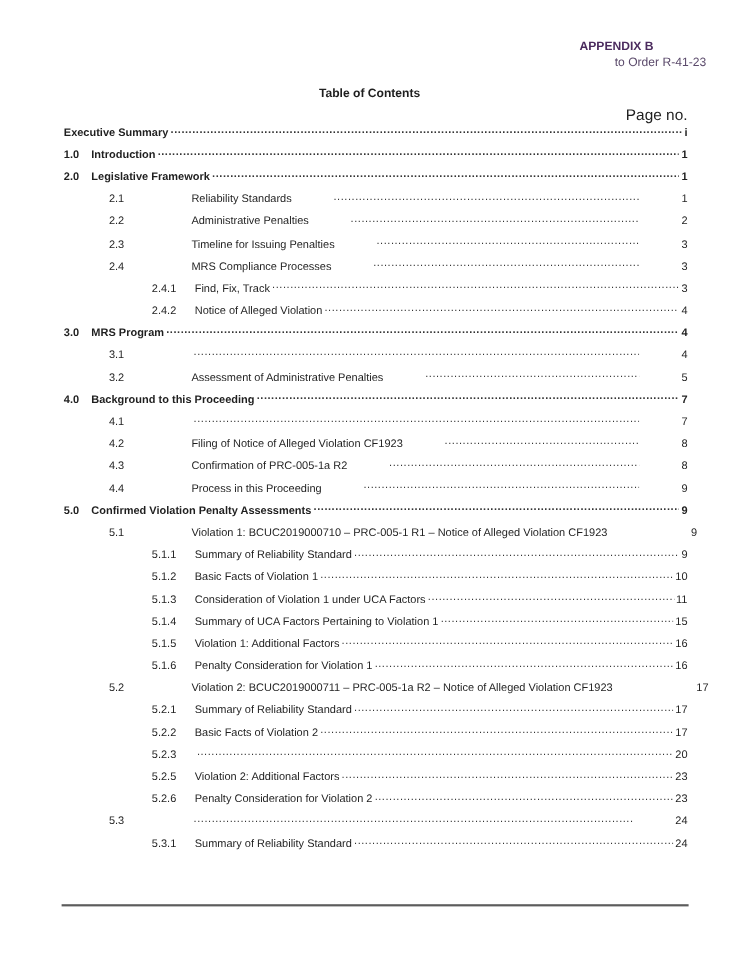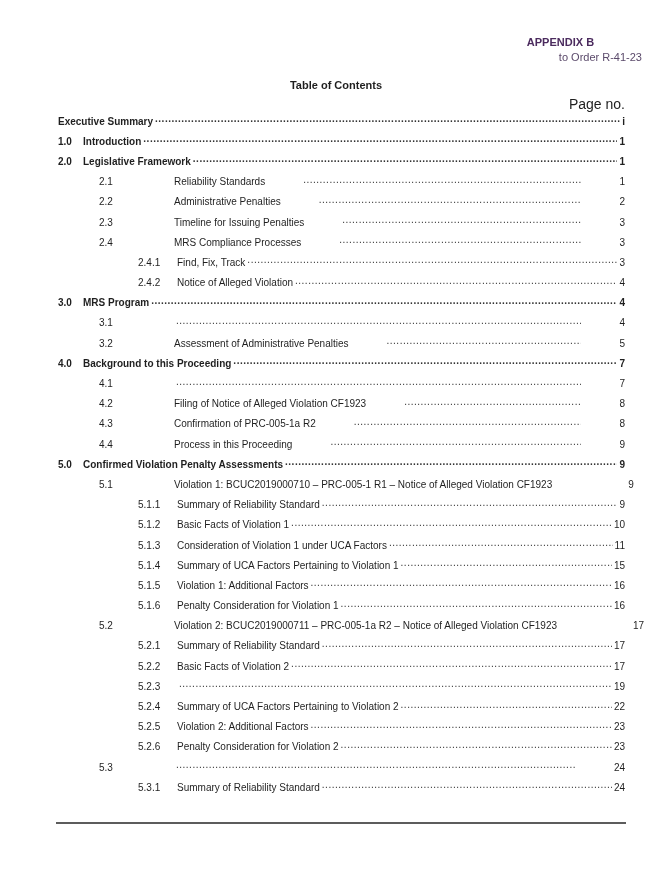--- a/index.html
+++ b/index.html
@@ -202,27 +202,21 @@
     </div>
     <div class="row lvl2">
       <span class="num">5.2.2</span>
       <span class="title">Basic Facts of Violation 2</span>
       <span class="lead"></span>
       <span class="pg">17</span>
     </div>
     <div class="row lvl2">
       <span class="num">5.2.3</span>
       <span class="lead"></span>
-      <span class="pg">19</span>
-    </div>
-    <div class="row lvl2">
-      <span class="num">5.2.4</span>
-      <span class="title">Summary of UCA Factors Pertaining to Violation 2</span>
-      <span class="lead"></span>
-      <span class="pg">22</span>
+      <span class="pg">20</span>
     </div>
     <div class="row lvl2">
       <span class="num">5.2.5</span>
       <span class="title">Violation 2: Additional Factors</span>
       <span class="lead"></span>
       <span class="pg">23</span>
     </div>
     <div class="row lvl2">
       <span class="num">5.2.6</span>
       <span class="title">Penalty Consideration for Violation 2</span>

